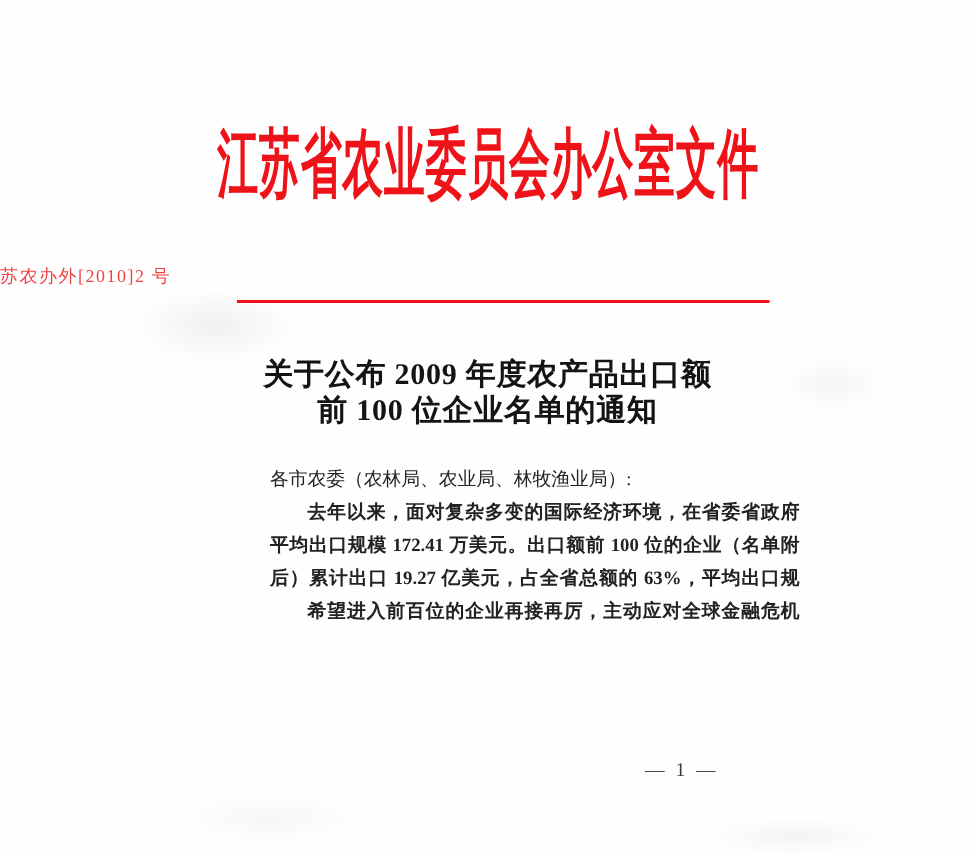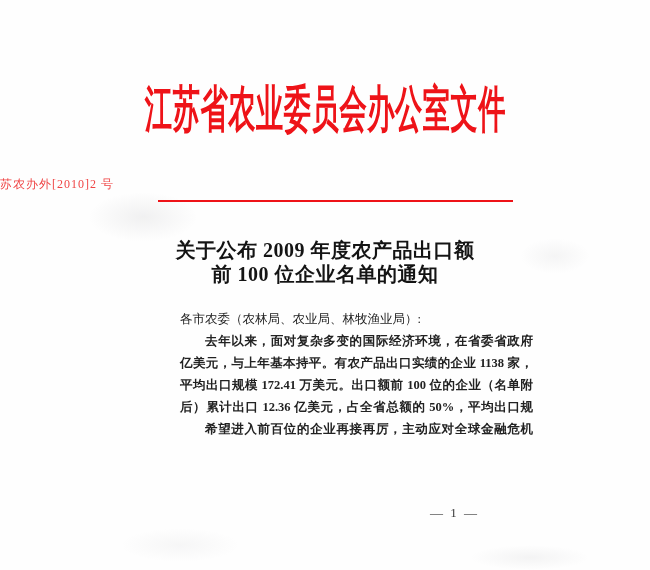--- a/index.html
+++ b/index.html
@@ -138,21 +138,20 @@
   <div class="red-line"></div>
 
   <div class="notice-title">
     <div>关于公布 2009 年度农产品出口额</div>
     <div>前 100 位企业名单的通知</div>
   </div>
 
   <div class="body-text">
     <div class="body-line">各市农委（农林局、农业局、林牧渔业局）:</div>
     <div class="body-line fill indent">去年以来，面对复杂多变的国际经济环境，在省委省政府</div>
-    <div class="body-line fill">亿美元，与上年基本持平。有农产品出口实绩的企业 1138 家，</div>
     <div class="body-line fill">平均出口规模 172.41 万美元。出口额前 100 位的企业（名单附</div>
-    <div class="body-line fill">后）累计出口 12.36 亿美元，占全省总额的 50%，平均出口规</div>
+    <div class="body-line fill">后）累计出口 19.27 亿美元，占全省总额的 63%，平均出口规</div>
     <div class="body-line fill indent">希望进入前百位的企业再接再厉，主动应对全球金融危机</div>
   </div>
 
   <div class="page-number">— 1 —</div>
 
 </div>
 
 </body></html>

